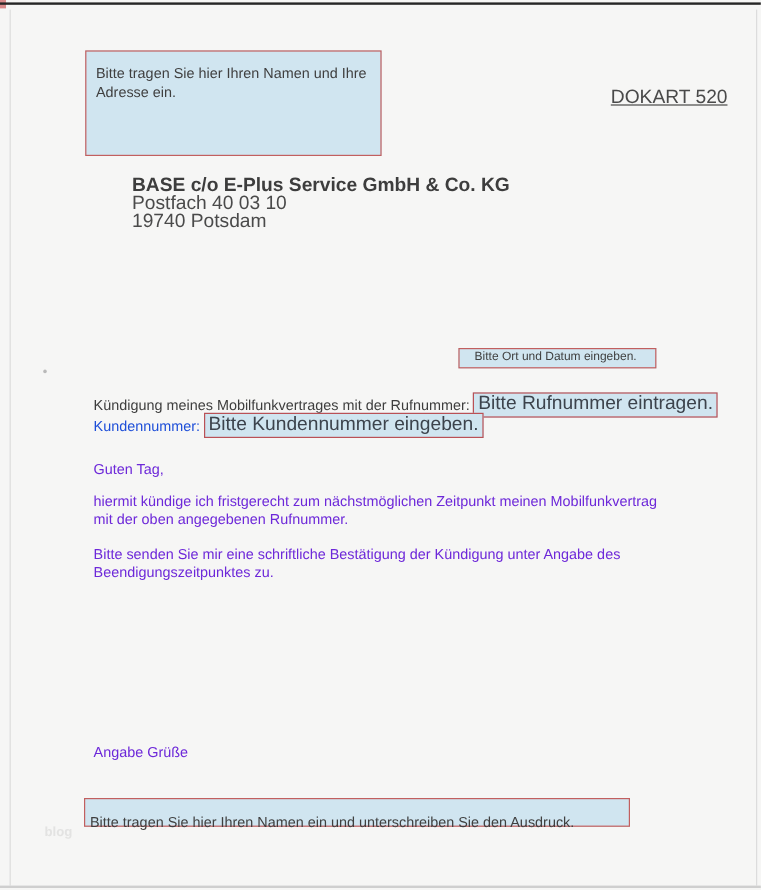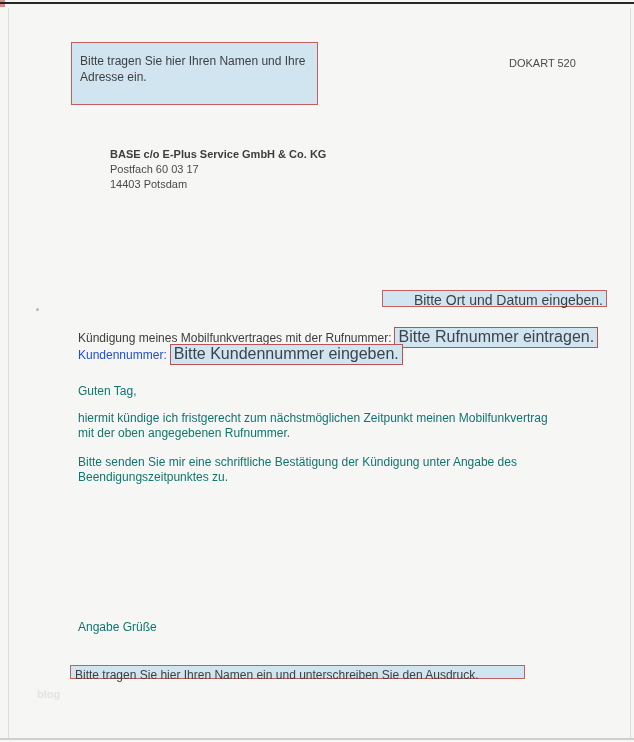--- a/index.html
+++ b/index.html
@@ -12,40 +12,40 @@
   }
   .page{position:absolute;inset:0;background:#f6f6f5;}
 
   
   .top-line{position:absolute;left:0;top:2px;width:634px;height:2px;background:#262626;}
   .corner-mark{position:absolute;left:0;top:0;width:5px;height:7px;background:#d98a8a;}
   .left-line{position:absolute;left:8px;top:8px;width:1px;height:730px;background:#dcdcdc;}
   .right-line{position:absolute;left:630px;top:8px;width:1px;height:730px;background:#dcdcdc;}
   .bottom-line{position:absolute;left:0;top:738px;width:634px;height:2px;background:#cfcfcf;}
 
-  .txt{color:#0f766e;font-size:12px;line-height:15px;}
+  .txt{color:#6d28d9;font-size:12px;line-height:15px;}
   .bold{font-weight:normal;color:#3d3d3d;}
 
   
   .hint-box{
     position:absolute;
     background:#d0e5f0;
     border:1px solid #c25f5f;
     color:#3f3f3f;
     font-size:12px;
     box-sizing:border-box;
   }
-  .address-hint{left:71px;top:42px;width:247px;height:63px;padding:10px 4px 0 8px;line-height:16px;}
-  .date-hint{left:382px;top:290px;width:225px;height:17px;text-align:right;padding:1px 3px 0 0;font-size:14px;}
-  .signature-hint{left:70px;top:665px;width:455px;height:14px;padding:2px 0 0 4px;}
+  .address-hint{left:71px;top:42px;width:247px;height:88px;padding:10px 4px 0 8px;line-height:16px;}
+  .date-hint{left:382px;top:290px;width:165px;height:17px;text-align:center;padding:1px 3px 0 0;font-size:10px;}
+  .signature-hint{left:70px;top:665px;width:455px;height:24px;padding:12px 0 0 4px;}
 
-  .dokart{position:absolute;left:509px;top:57px;font-size:11px;color:#4a4a4a;}
+  .dokart{position:absolute;left:509px;top:73px;font-size:16px;color:#4a4a4a;text-decoration:underline;}
 
   .recipient{position:absolute;left:78px;top:147px;}
-  .recipient div{font-size:11px;line-height:15px;color:#4a4a4a;padding-left:32px;}
+  .recipient div{font-size:16px;line-height:15px;color:#4a4a4a;padding-left:32px;}
   .recipient .r1{font-weight:bold;color:#3d3d3d;}
 
   .fold-mark{position:absolute;left:36px;top:308px;width:3px;height:3px;background:#b9b9b9;border-radius:50%;}
 
   .subject-row{position:absolute;left:78px;display:flex;align-items:center;white-space:nowrap;}
   .row1{top:327px;}
   .row2{top:344px;}
   .hint-inline{
     display:inline-block;
     background:#d0e5f0;
@@ -76,22 +76,22 @@
   <div class="bottom-line"></div>
 
   <div class="hint-box address-hint">
     <span>Bitte tragen Sie hier Ihren Namen und Ihre Adresse ein.</span>
   </div>
 
   <div class="dokart">DOKART 520</div>
 
   <div class="recipient">
     <div class="r1">BASE c/o E-Plus Service GmbH &amp; Co. KG</div>
-    <div>Postfach 60 03 17</div>
-    <div>14403 Potsdam</div>
+    <div>Postfach 40 03 10</div>
+    <div>19740 Potsdam</div>
   </div>
 
   <div class="fold-mark"></div>
 
   <div class="hint-box date-hint">Bitte Ort und Datum eingeben.</div>
 
   <div class="subject-row row1">
     <span class="lbl bold">Kündigung meines Mobilfunkvertrages mit der Rufnummer:</span>
     <span class="hint-inline bold">Bitte Rufnummer eintragen.</span>
   </div>

